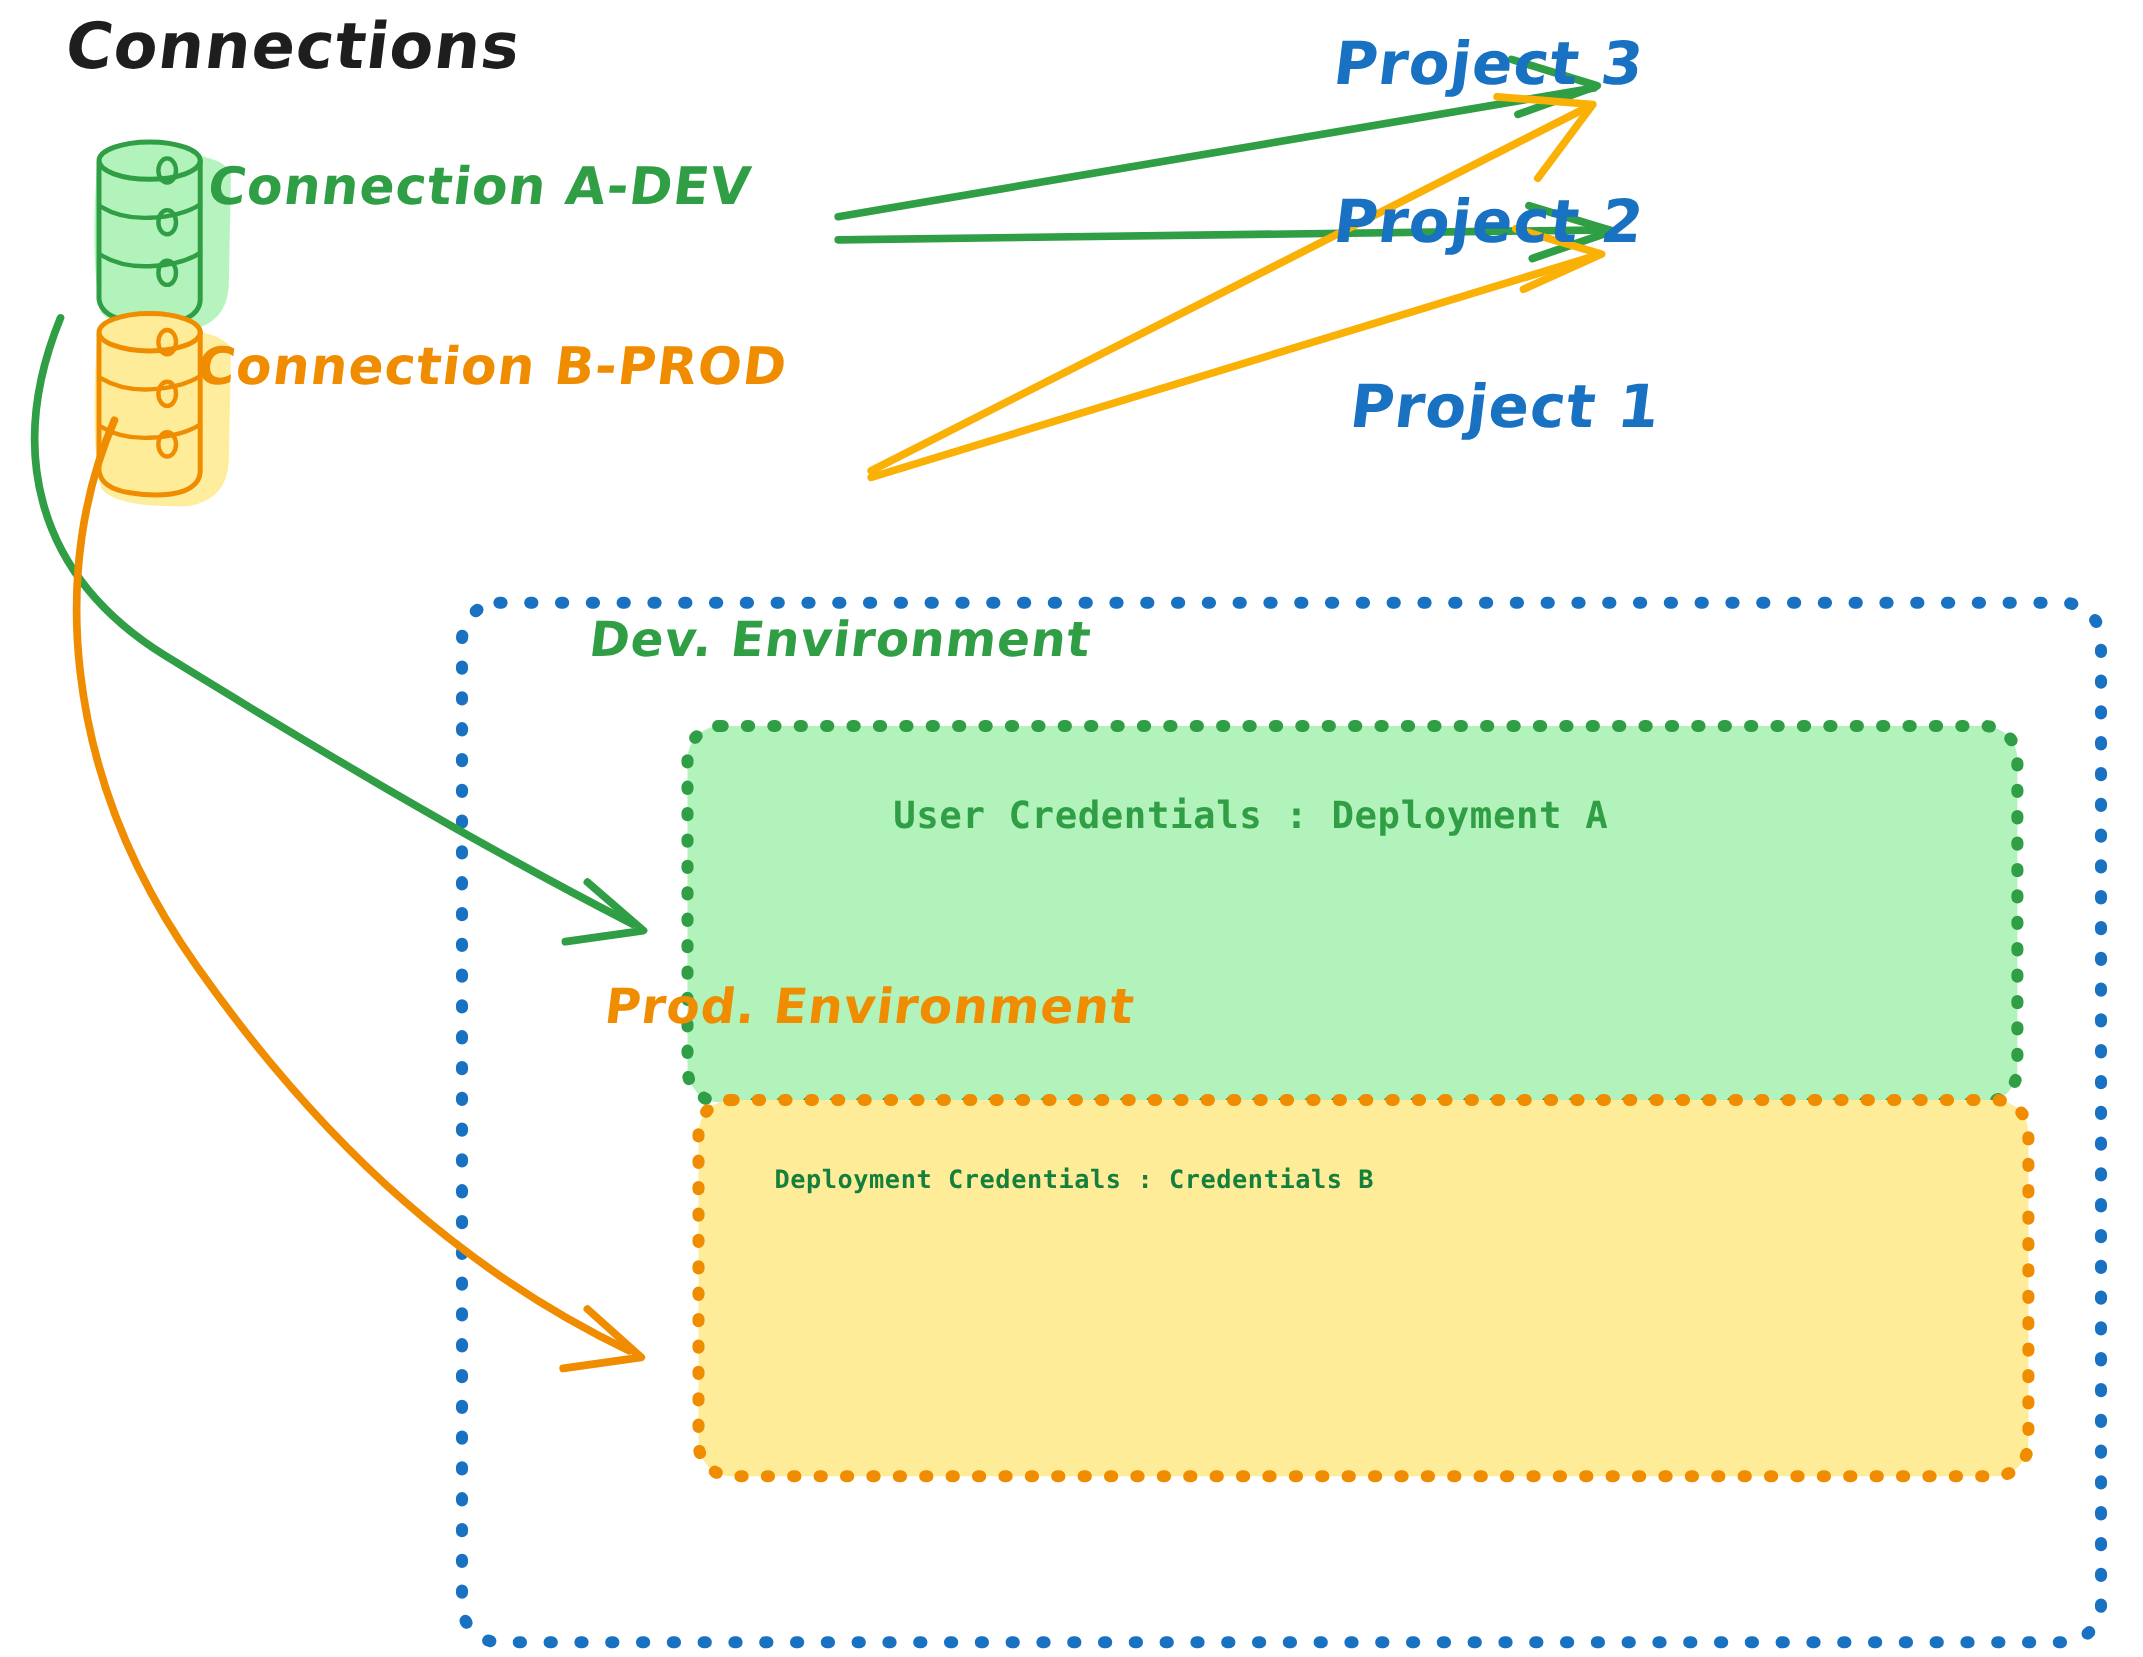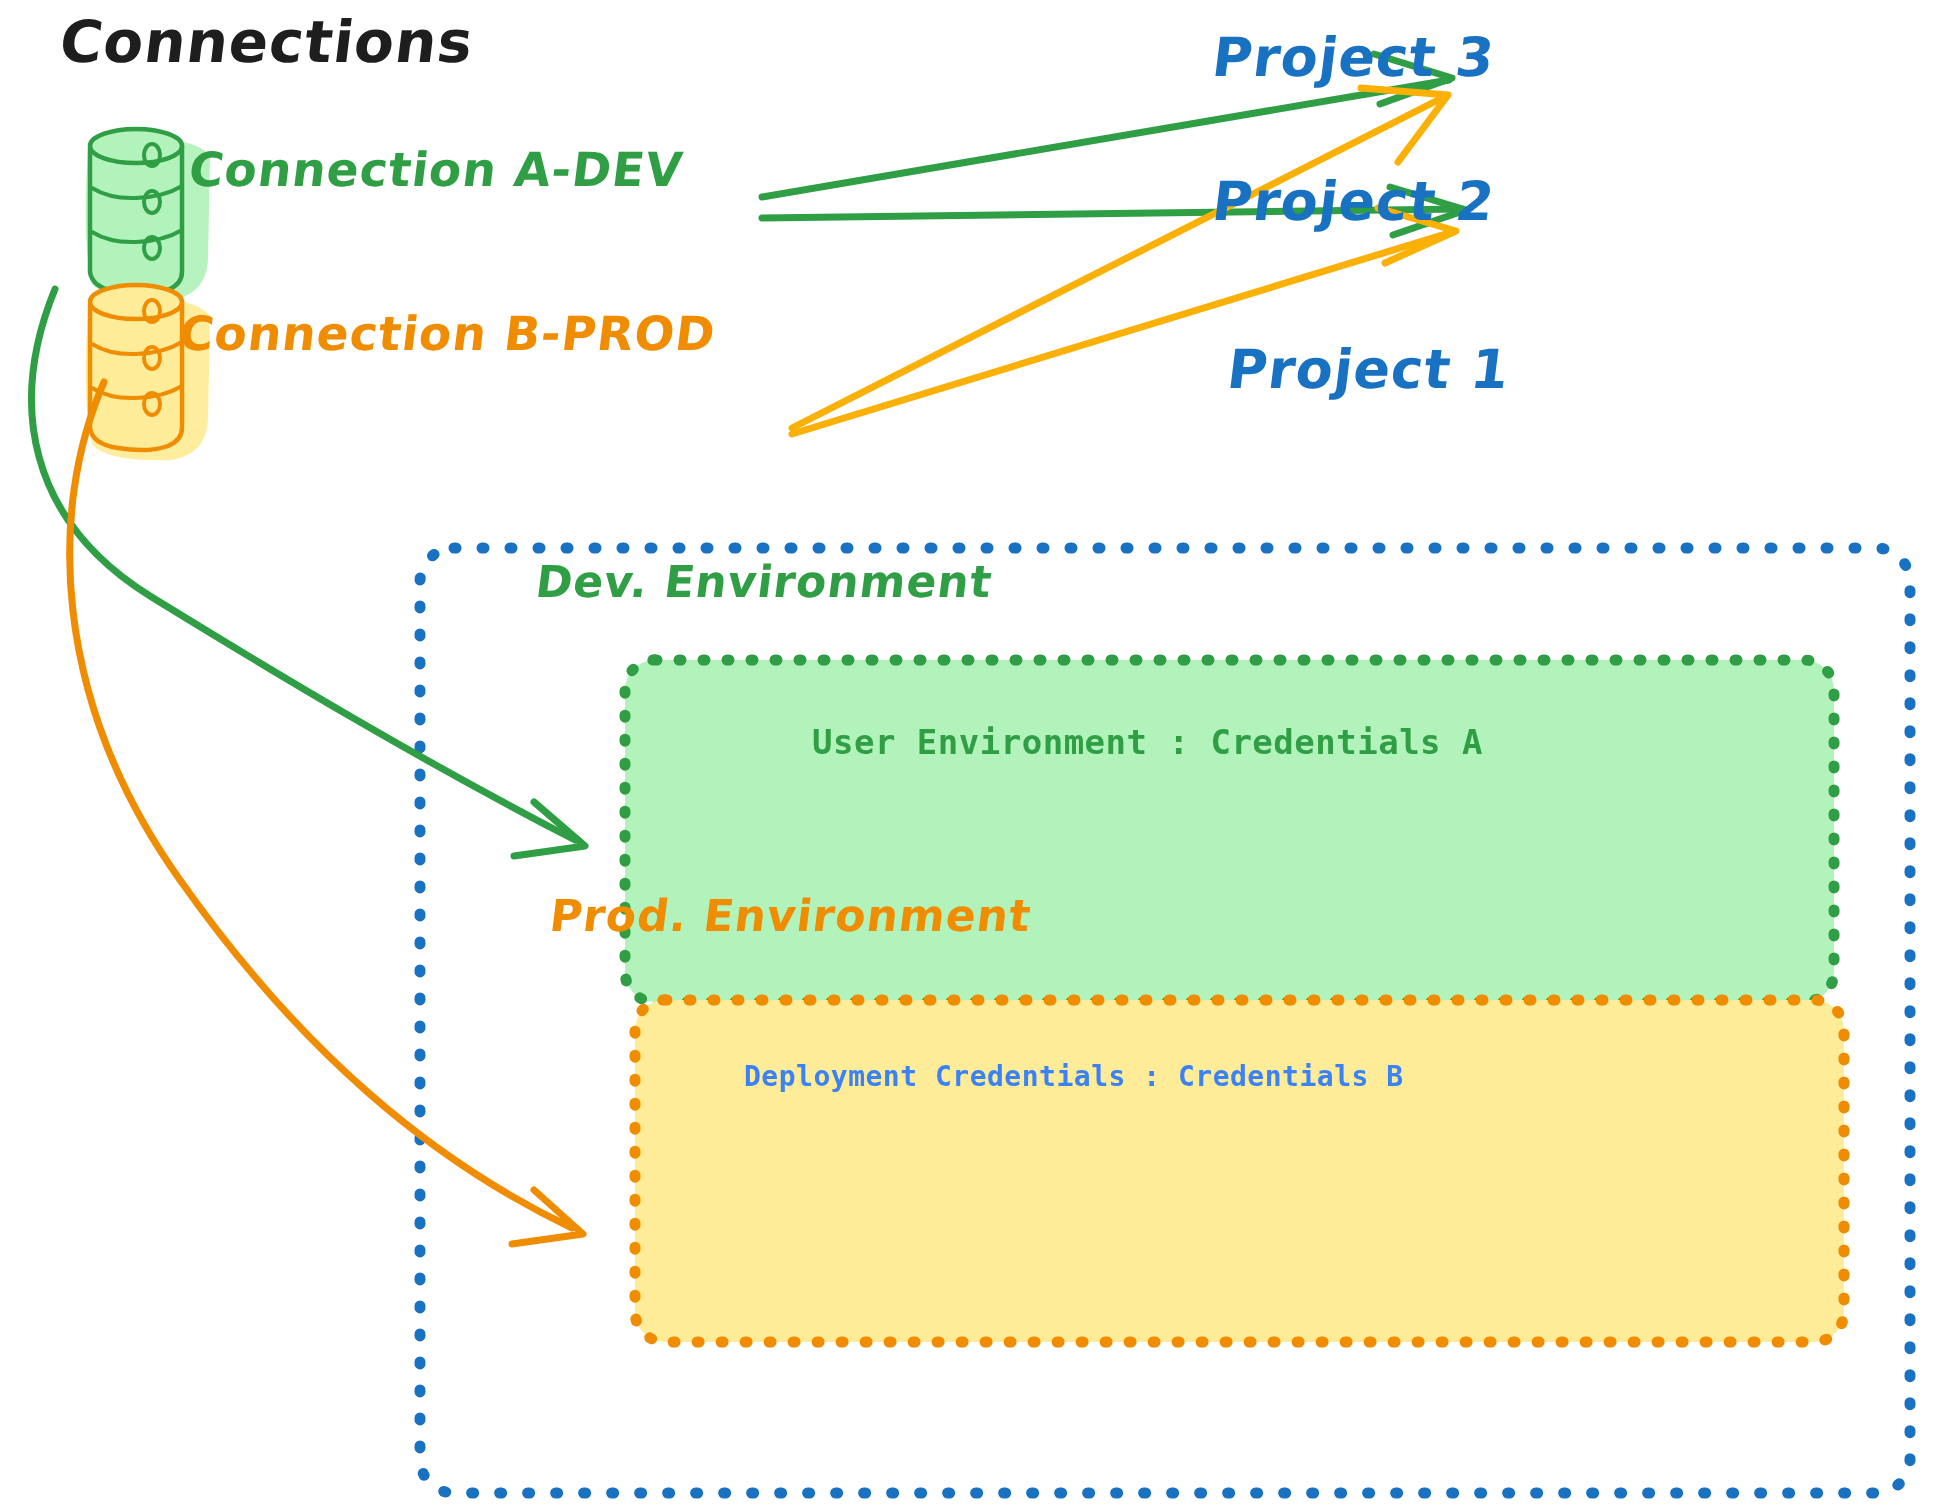--- a/index.html
+++ b/index.html
@@ -34,21 +34,21 @@
   #label-conn-b{left:176px;top:306px;font-size:47px;color:#f08c00;}
 
   #label-project-3{left:1209px;top:26px;font-size:54px;color:#1971c2;}
   #label-project-2{left:1209px;top:170px;font-size:54px;color:#1971c2;}
   #label-project-1{left:1224px;top:338px;font-size:54px;color:#1971c2;}
 
   #label-dev-env{left:533px;top:556px;font-size:44px;color:#2f9e44;}
   #label-prod-env{left:547px;top:890px;font-size:44px;color:#f08c00;}
 
   #label-dev-creds{left:812px;top:722px;font-size:34px;color:#2f9e44;}
-  #label-prod-creds{left:744px;top:1060px;font-size:28px;color:#3b82f6;}
+  #label-prod-creds{left:704px;top:1060px;font-size:23px;color:#15803d;}
 </style>
 </head>
 <body>
 
 <div id="stage">
 
   <svg id="art" viewBox="0 0 1948 1506" xmlns="http://www.w3.org/2000/svg">
 
     <rect x="420" y="548" width="1490" height="945" rx="34" ry="34" fill="none" stroke="#1971c2" stroke-width="11" stroke-linecap="round" stroke-dasharray="2 26"></rect>
 
@@ -122,19 +122,19 @@
   <div class="lbl hand" id="label-conn-b">Connection B-PROD</div>
 
   <div class="lbl hand" id="label-project-3">Project 3</div>
 
   <div class="lbl hand" id="label-project-2">Project 2</div>
 
   <div class="lbl hand" id="label-project-1">Project 1</div>
 
   <div class="lbl hand" id="label-dev-env">Dev. Environment</div>
 
-  <div class="lbl mono" id="label-dev-creds">User Environment : Credentials A</div>
+  <div class="lbl mono" id="label-dev-creds">User Credentials : Deployment A</div>
 
   <div class="lbl hand" id="label-prod-env">Prod. Environment</div>
 
   <div class="lbl mono" id="label-prod-creds">Deployment Credentials : Credentials B</div>
 
 </div>
 
 </body></html>

